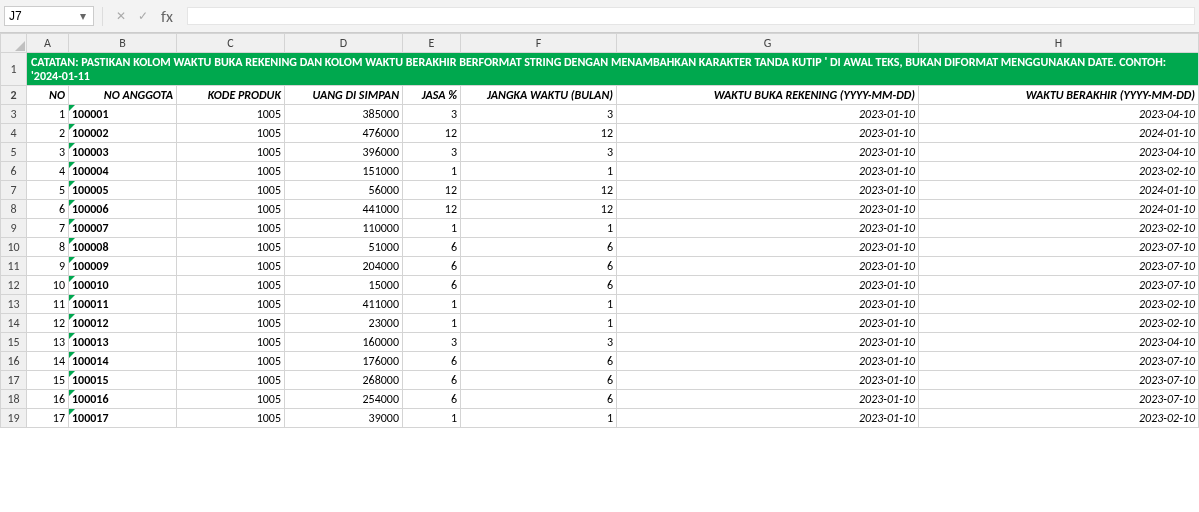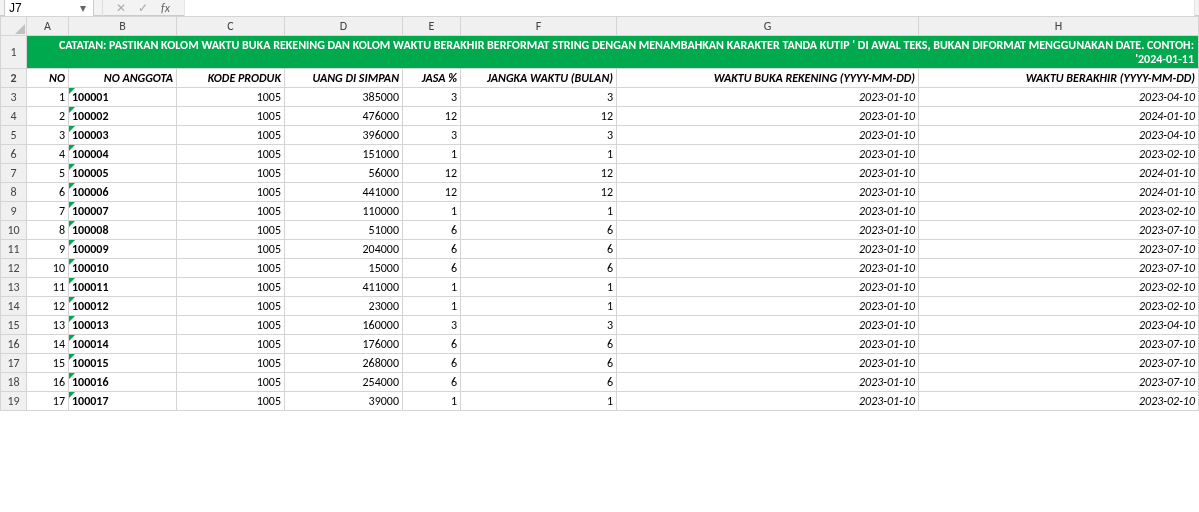--- a/index.html
+++ b/index.html
@@ -5,21 +5,21 @@
   * { box-sizing: border-box; margin: 0; padding: 0; }
   body {
     font-family: Calibri, Arial, sans-serif;
     font-size: 12px;
     background: #fff;
     user-select: none;
   }
   .top-bar {
     display: flex;
     align-items: center;
-    height: 16px;
+    height: 33px;
     background: #f3f3f3;
     border-bottom: 1px solid #ccc;
     padding: 0 4px;
     gap: 8px;
   }
   .namebox {
     display: flex;
     align-items: center;
     border: 1px solid #ccc;
     background: #fff;
@@ -50,25 +50,24 @@
   .fx-btn {
     width: 20px;
     height: 18px;
     display: flex;
     align-items: center;
     justify-content: center;
     color: #aaa;
     font-size: 12px;
   }
   .fx-label {
-    font-style: italic;
     color: #666;
     margin-left: 6px;
     margin-right: 6px;
-    font-size: 12px;
+    font-size: 16px;
   }
   .formula-input {
     flex: 1;
     border: none;
     height: 18px;
     font-size: 12px;
     outline: none;
     background: #fff;
     border: 1px solid #e5e5e5;
     padding: 0 4px;
@@ -123,21 +122,20 @@
     padding: 0;
   }
   tr.note td.merged {
     background: #00a84e;
     color: #fff;
     font-weight: bold;
     font-size: 12px;
     padding: 2px 4px;
     height: auto;
     white-space: normal;
-    text-align: right;
   }
   tr.headers td {
     font-weight: bold;
   }
   .num { text-align: right; }
   .txt { text-align: right; font-style: italic; }
   .text-num {
     text-align: left;
     position: relative;
     font-weight: bold;

